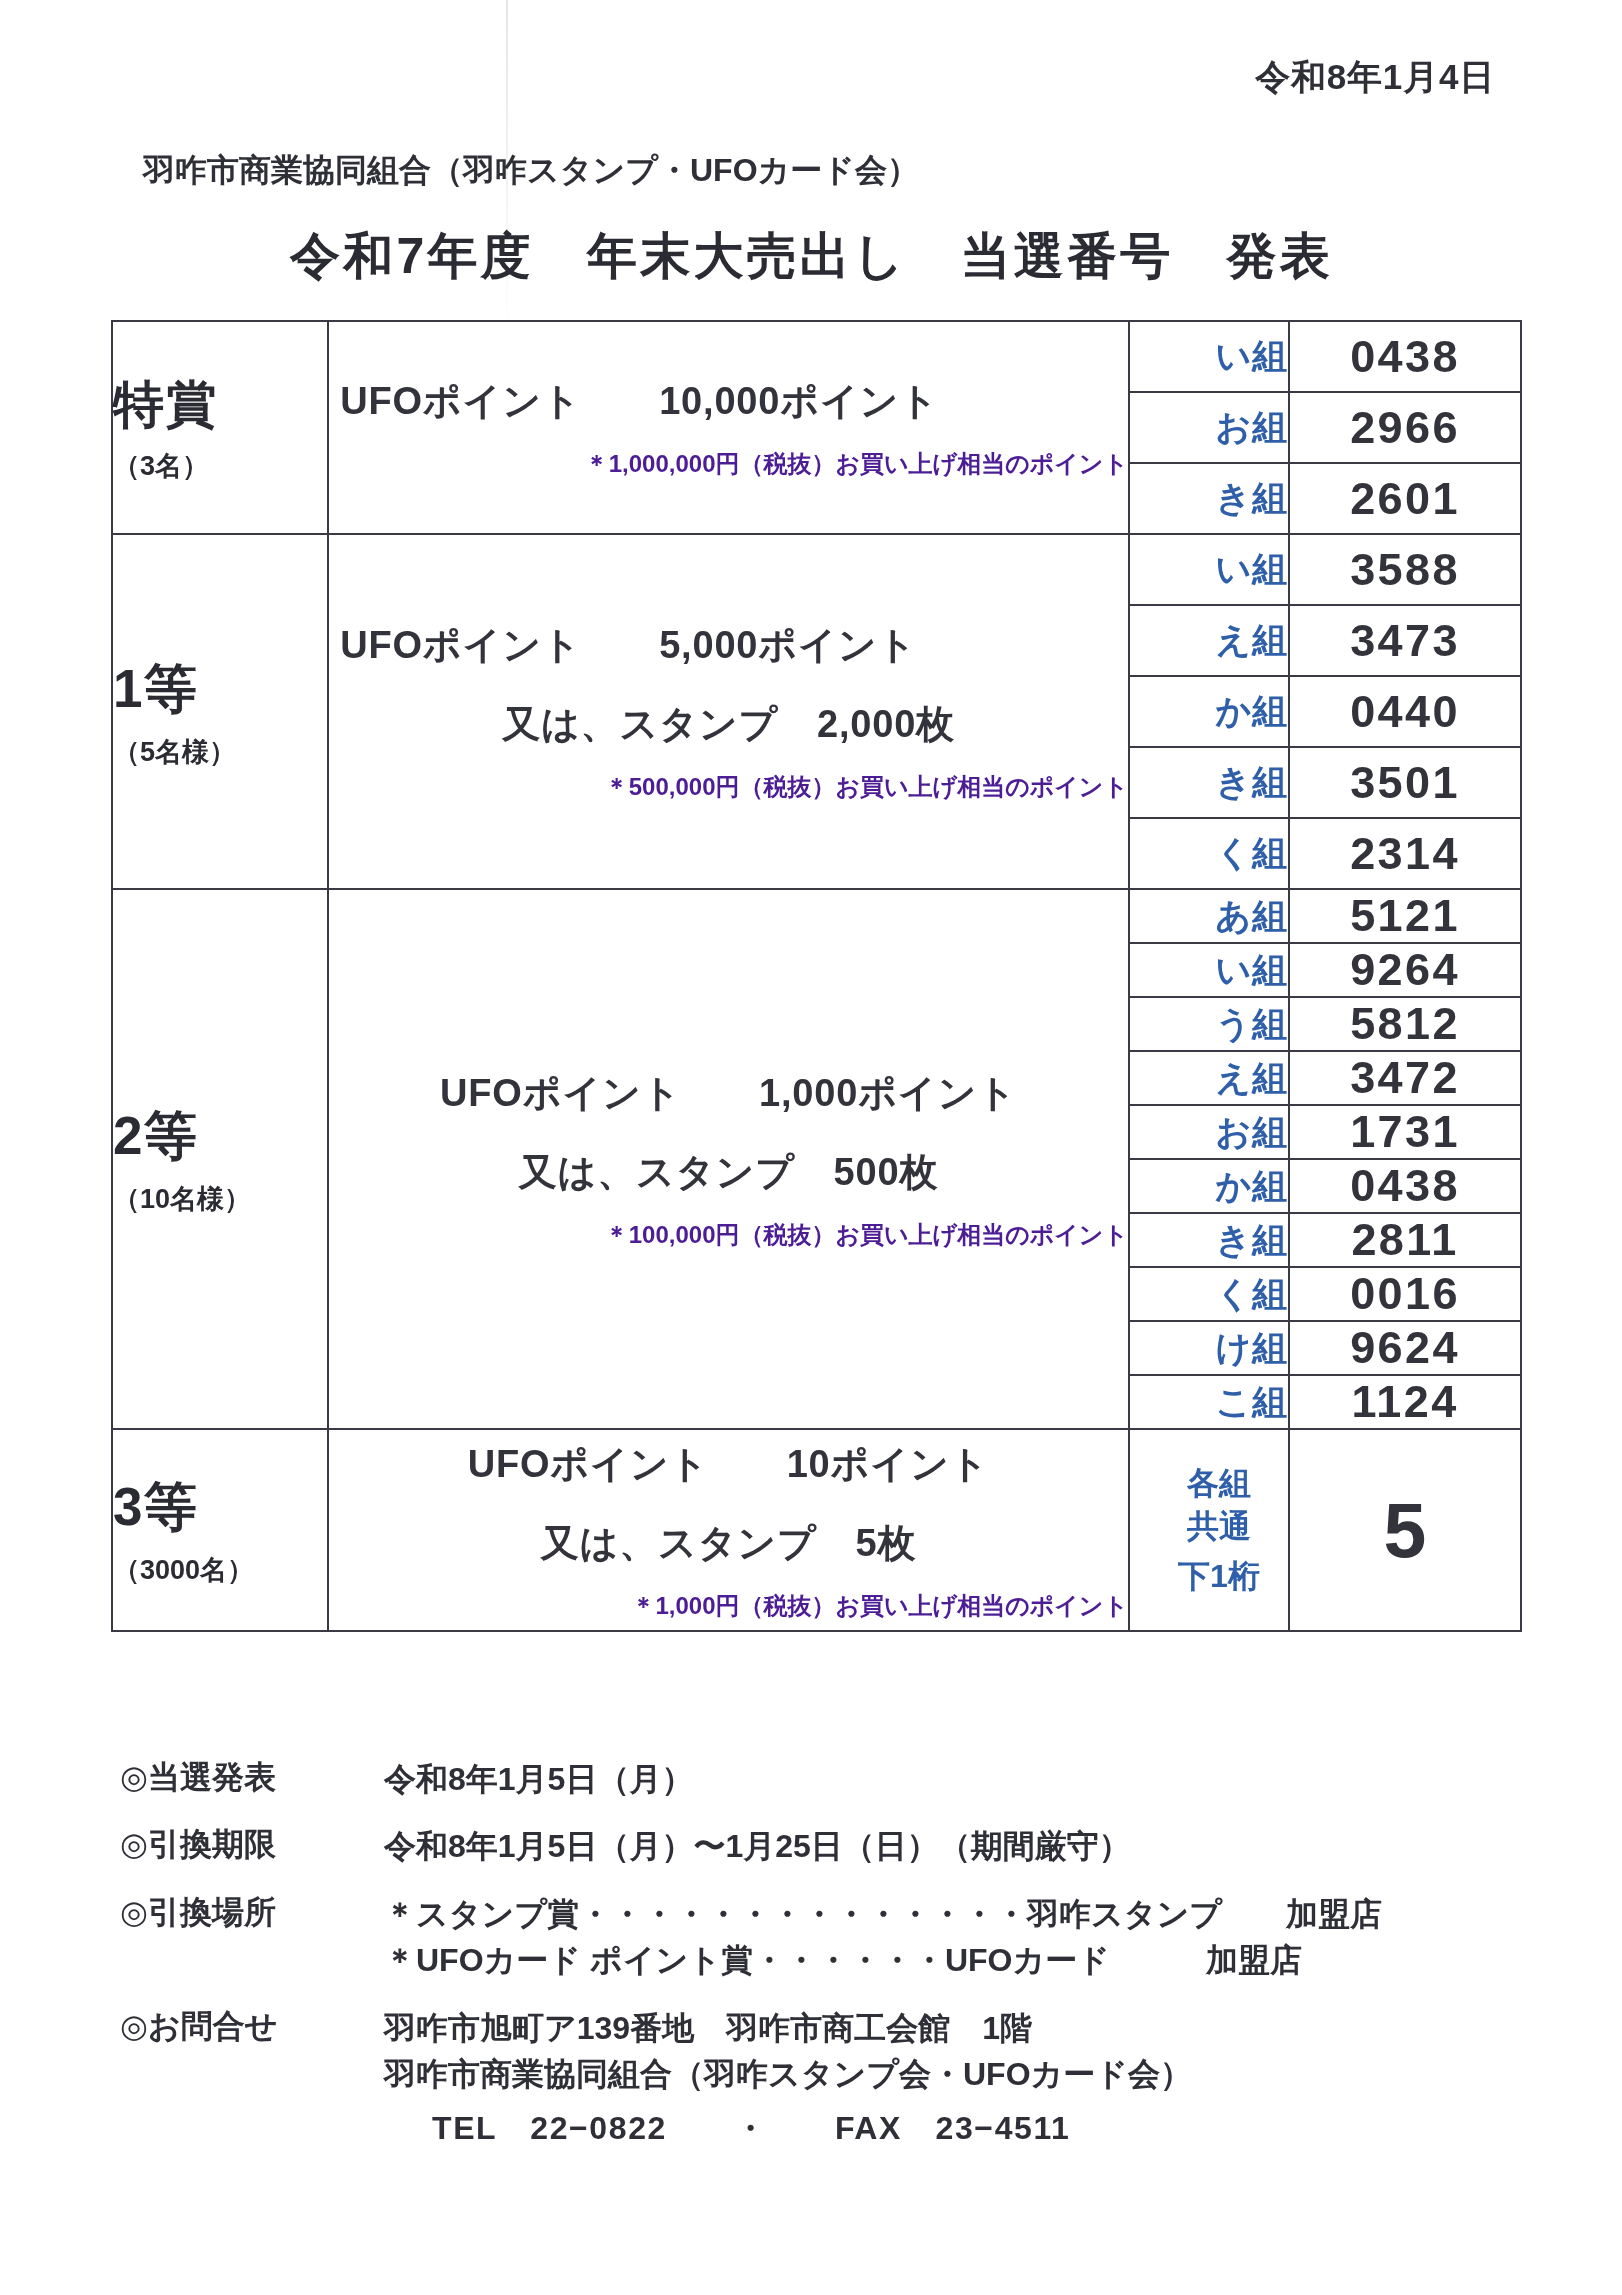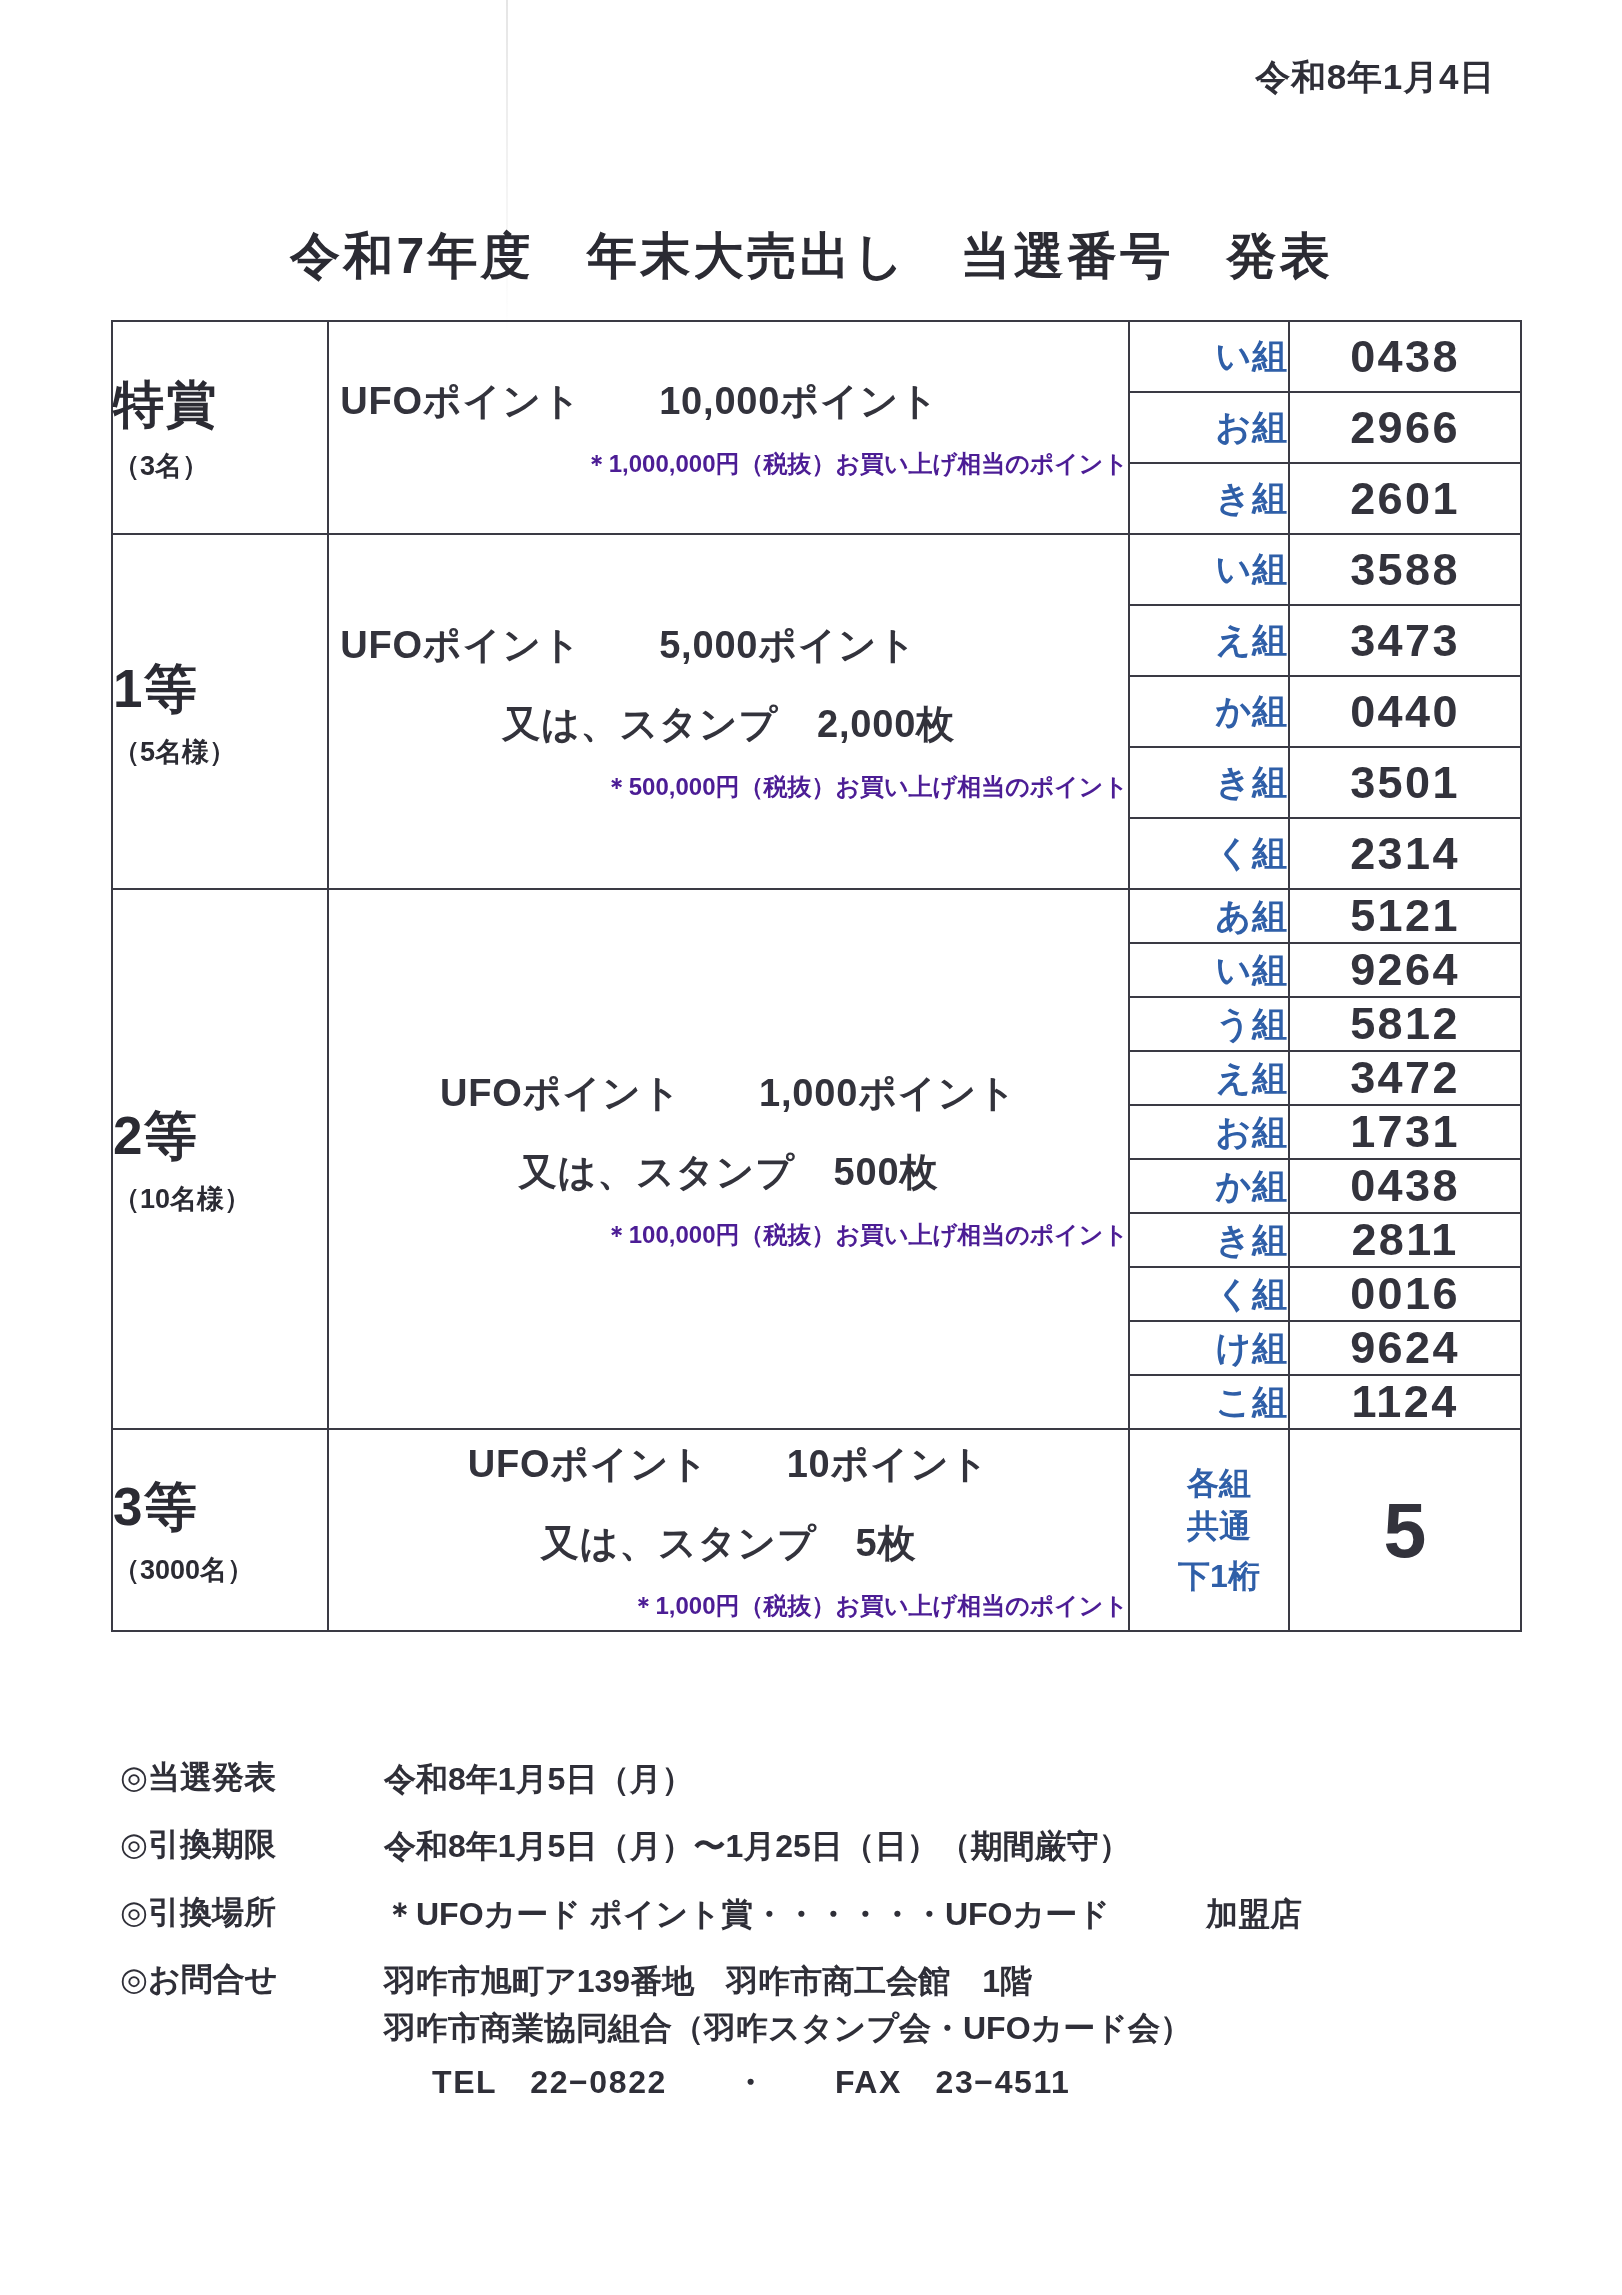--- a/index.html
+++ b/index.html
@@ -199,20 +199,21 @@
   }
 </style>
 </head>
 <body>
 
 <div class="page">
 
   <div class="fold"></div>
 
   <div class="date-line">令和8年1月4日</div>
+  <div class="org-line">羽咋市商業協同組合（羽咋スタンプ・UFOカード会）</div>
   <div class="main-title">令和7年度　年末大売出し　当選番号　発表</div>
 
   <table class="prize-table">
     <colgroup>
       <col class="col-rank">
         <col class="col-desc">
         <col class="col-group">
         <col class="col-num">
     </colgroup>
     <tbody>
@@ -355,20 +356,21 @@
     <div class="note-row">
       <div class="note-label">◎引換期限</div>
       <div class="note-body">
         <div>令和8年1月5日（月）〜1月25日（日）（期間厳守）</div>
       </div>
     </div>
 
     <div class="note-row">
       <div class="note-label">◎引換場所</div>
       <div class="note-body">
+        <div>＊スタンプ賞・・・・・・・・・・・・・・羽咋スタンプ　　加盟店</div>
         <div>＊UFOカード ポイント賞・・・・・・UFOカード　　　加盟店</div>
       </div>
     </div>
 
     <div class="note-row">
       <div class="note-label">◎お問合せ</div>
       <div class="note-body">
         <div>羽咋市旭町ア139番地　羽咋市商工会館　1階</div>
         <div>羽咋市商業協同組合（羽咋スタンプ会・UFOカード会）</div>
         <div class="tel-line">TEL　22−0822　　・　　FAX　23−4511</div>

